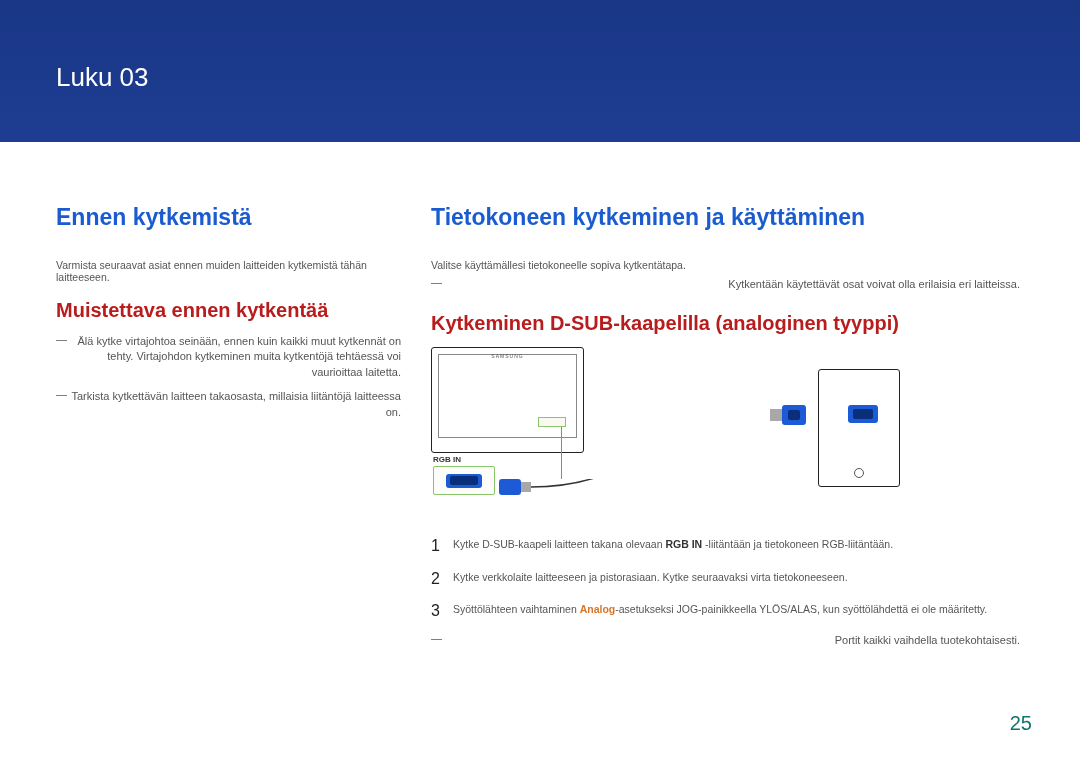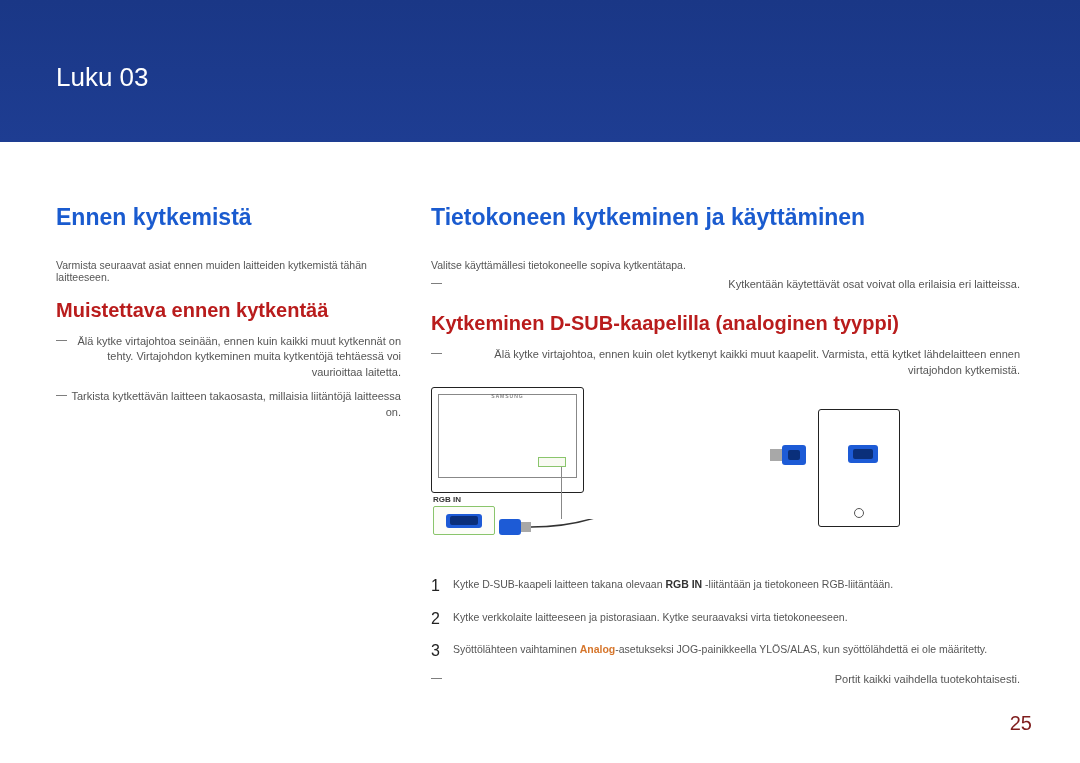--- a/index.html
+++ b/index.html
@@ -183,21 +183,21 @@
     font-family: inherit;
   }
   .step-text { padding-top: 2px; }
   .bold { font-weight: 700; color: #333; }
   .orange { color: #d6762c; font-weight: 700; }
   .page-num {
     position: absolute;
     bottom: 28px;
     right: 48px;
     font-size: 20px;
-    color: #7f1d1d;
+    color: #0f766e;
   }
 </style>
 </head>
 <body>
 
 <div class="banner">
   <div class="chapter">Luku 03</div>
 </div>
 
 <div class="content">
@@ -207,21 +207,20 @@
     <h3>Muistettava ennen kytkentää</h3>
     <p class="note">Älä kytke virtajohtoa seinään, ennen kuin kaikki muut kytkennät on tehty. Virtajohdon kytkeminen muita kytkentöjä tehtäessä voi vaurioittaa laitetta.</p>
     <p class="note">Tarkista kytkettävän laitteen takaosasta, millaisia liitäntöjä laitteessa on.</p>
   </div>
 
   <div class="col-right">
     <h2 class="blue">Tietokoneen kytkeminen ja käyttäminen</h2>
     <p class="intro" style="margin-bottom:6px">Valitse käyttämällesi tietokoneelle sopiva kytkentätapa.</p>
     <p class="note" style="margin-bottom:20px">Kytkentään käytettävät osat voivat olla erilaisia eri laitteissa.</p>
     <h3>Kytkeminen D-SUB-kaapelilla (analoginen tyyppi)</h3>
-    <p class="note">Älä kytke virtajohtoa, ennen kuin olet kytkenyt kaikki muut kaapelit. Varmista, että kytket lähdelaitteen ennen virtajohdon kytkemistä.</p>
 
     <div class="diagram">
       <div class="monitor">
         <div class="monitor-screen">
           <div class="monitor-brand">SAMSUNG</div>
           <div class="monitor-btns"></div>
         </div>
       </div>
       <div class="callout-line"></div>
       <div class="rgb-label">RGB IN</div>

